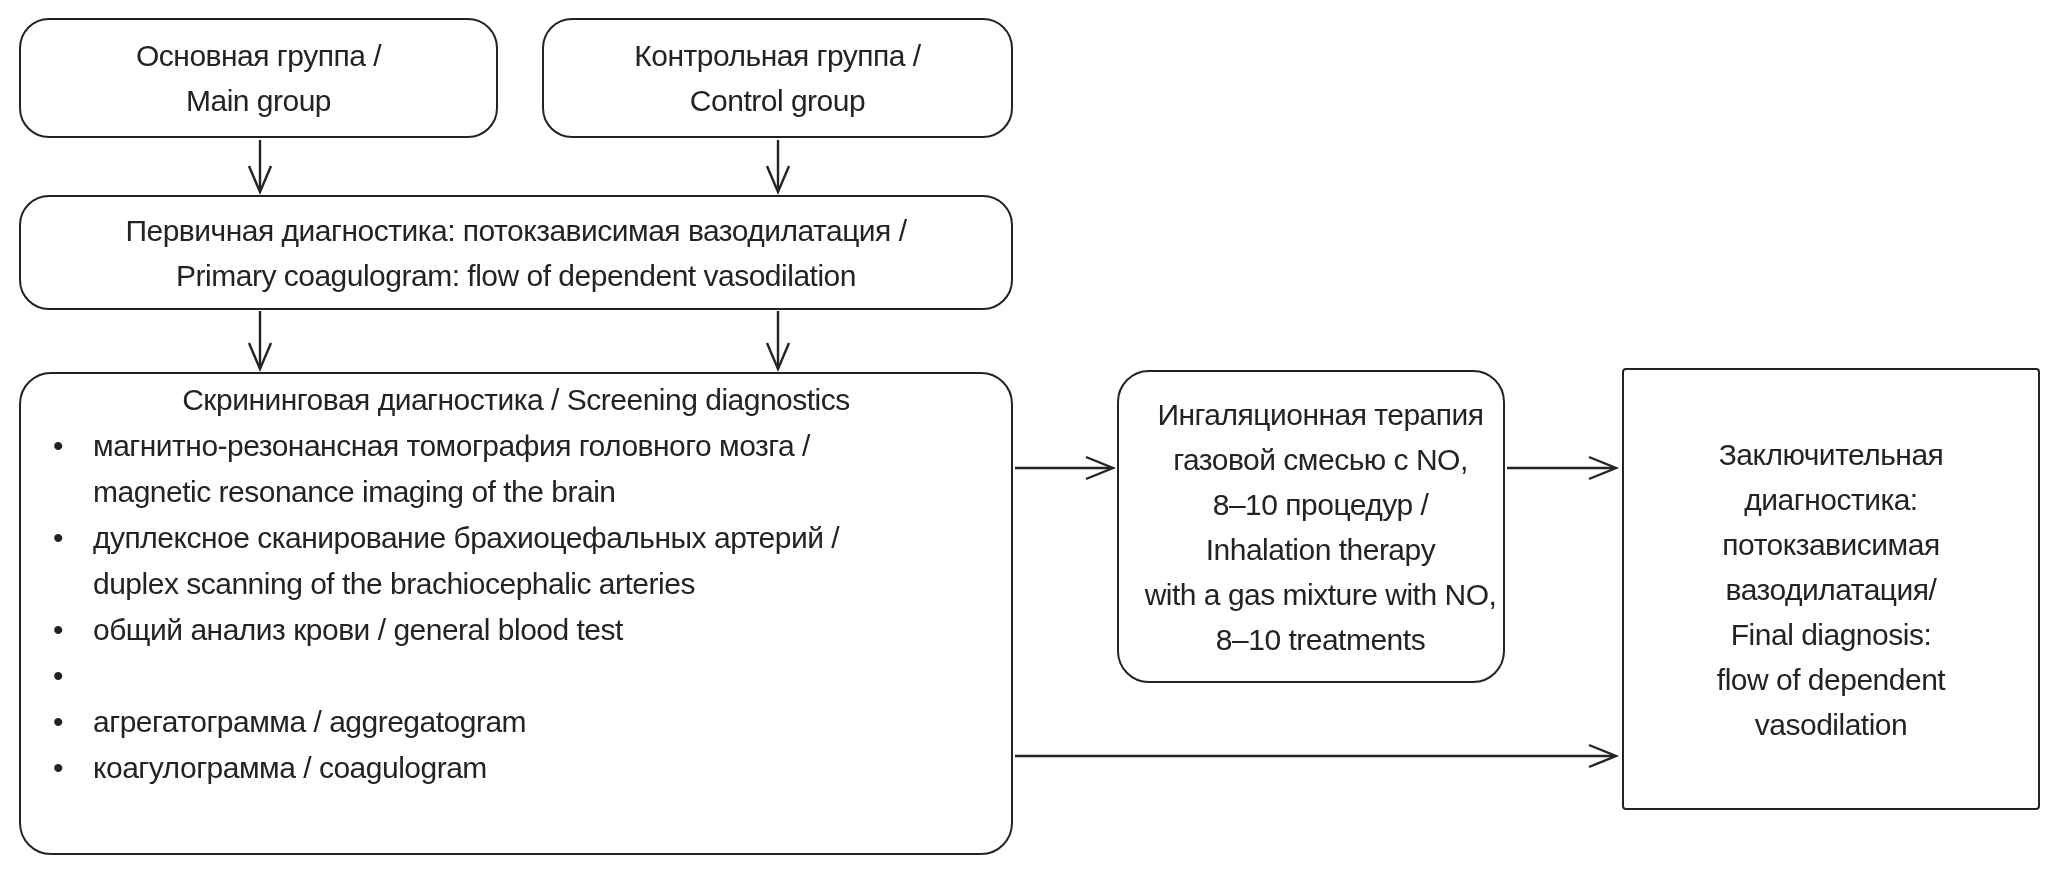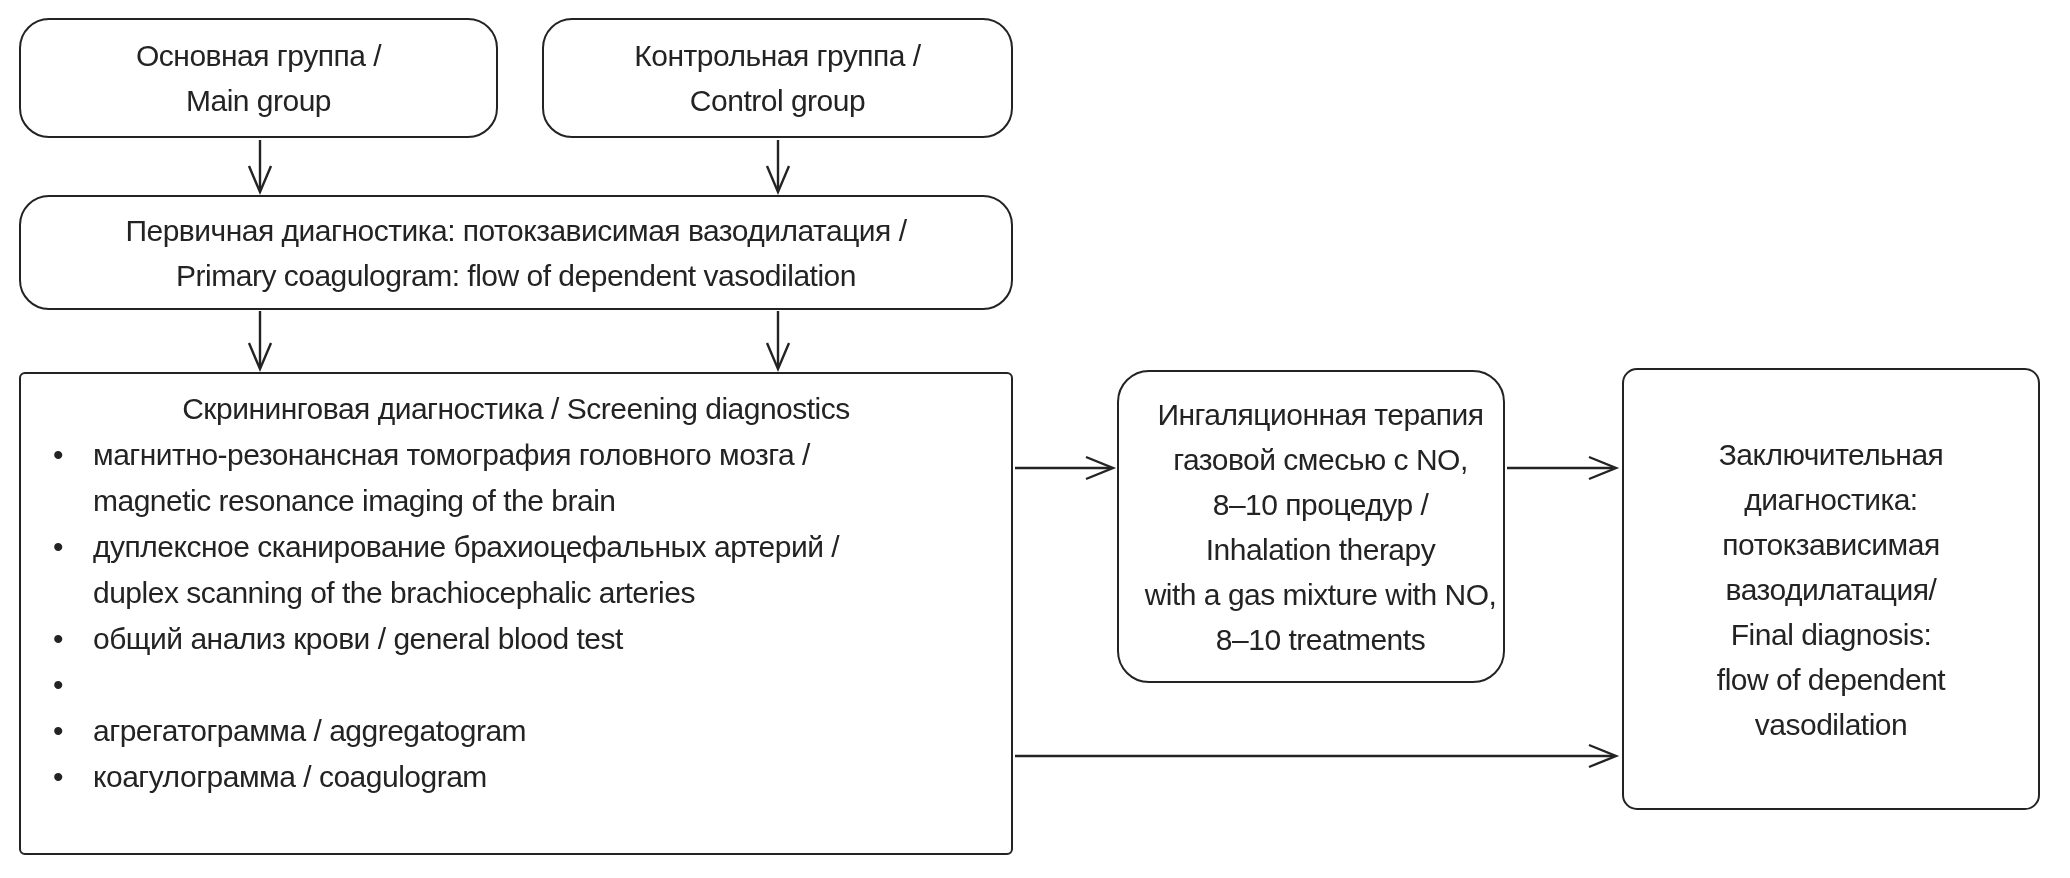--- a/index.html
+++ b/index.html
@@ -33,25 +33,25 @@
     line-height: 45px;
   }
   #box-main-group    { left: 19px;   top: 18px;  width: 479px; height: 120px; }
   #box-control-group { left: 542px;  top: 18px;  width: 471px; height: 120px; }
   #box-primary       { left: 19px;   top: 195px; width: 994px; height: 115px; }
   #box-screening {
     left: 19px; top: 372px; width: 994px; height: 483px;
     justify-content: flex-start;
     align-items: stretch;
     text-align: left;
-    padding: 12px 18px 10px 18px;
-    border-radius: 6px;
+    padding: 3px 18px 10px 18px;
+    border-radius: 32px;
   }
   #box-inhalation    { left: 1117px; top: 370px; width: 388px; height: 313px; border-radius: 32px; padding-left: 19px; }
-  #box-final         { left: 1622px; top: 368px; width: 418px; height: 442px; border-radius: 15px; }
+  #box-final         { left: 1622px; top: 368px; width: 418px; height: 442px; border-radius: 4px; }
   .screening-title { text-align: center; line-height: 46px; }
   ul.bullets { list-style: none; margin: 0; padding: 0 0 0 14px; }
   ul.bullets li { display: flex; align-items: flex-start; }
   ul.bullets .marker { width: 40px; flex: none; line-height: 46px; }
   .bullet-lines div { line-height: 46px; white-space: nowrap; }
   svg.arrows { position: absolute; left: 0; top: 0; pointer-events: none; }
   svg.arrows path, svg.arrows polyline {
     stroke: var(--line);
     stroke-width: 2.4;
     fill: none;

